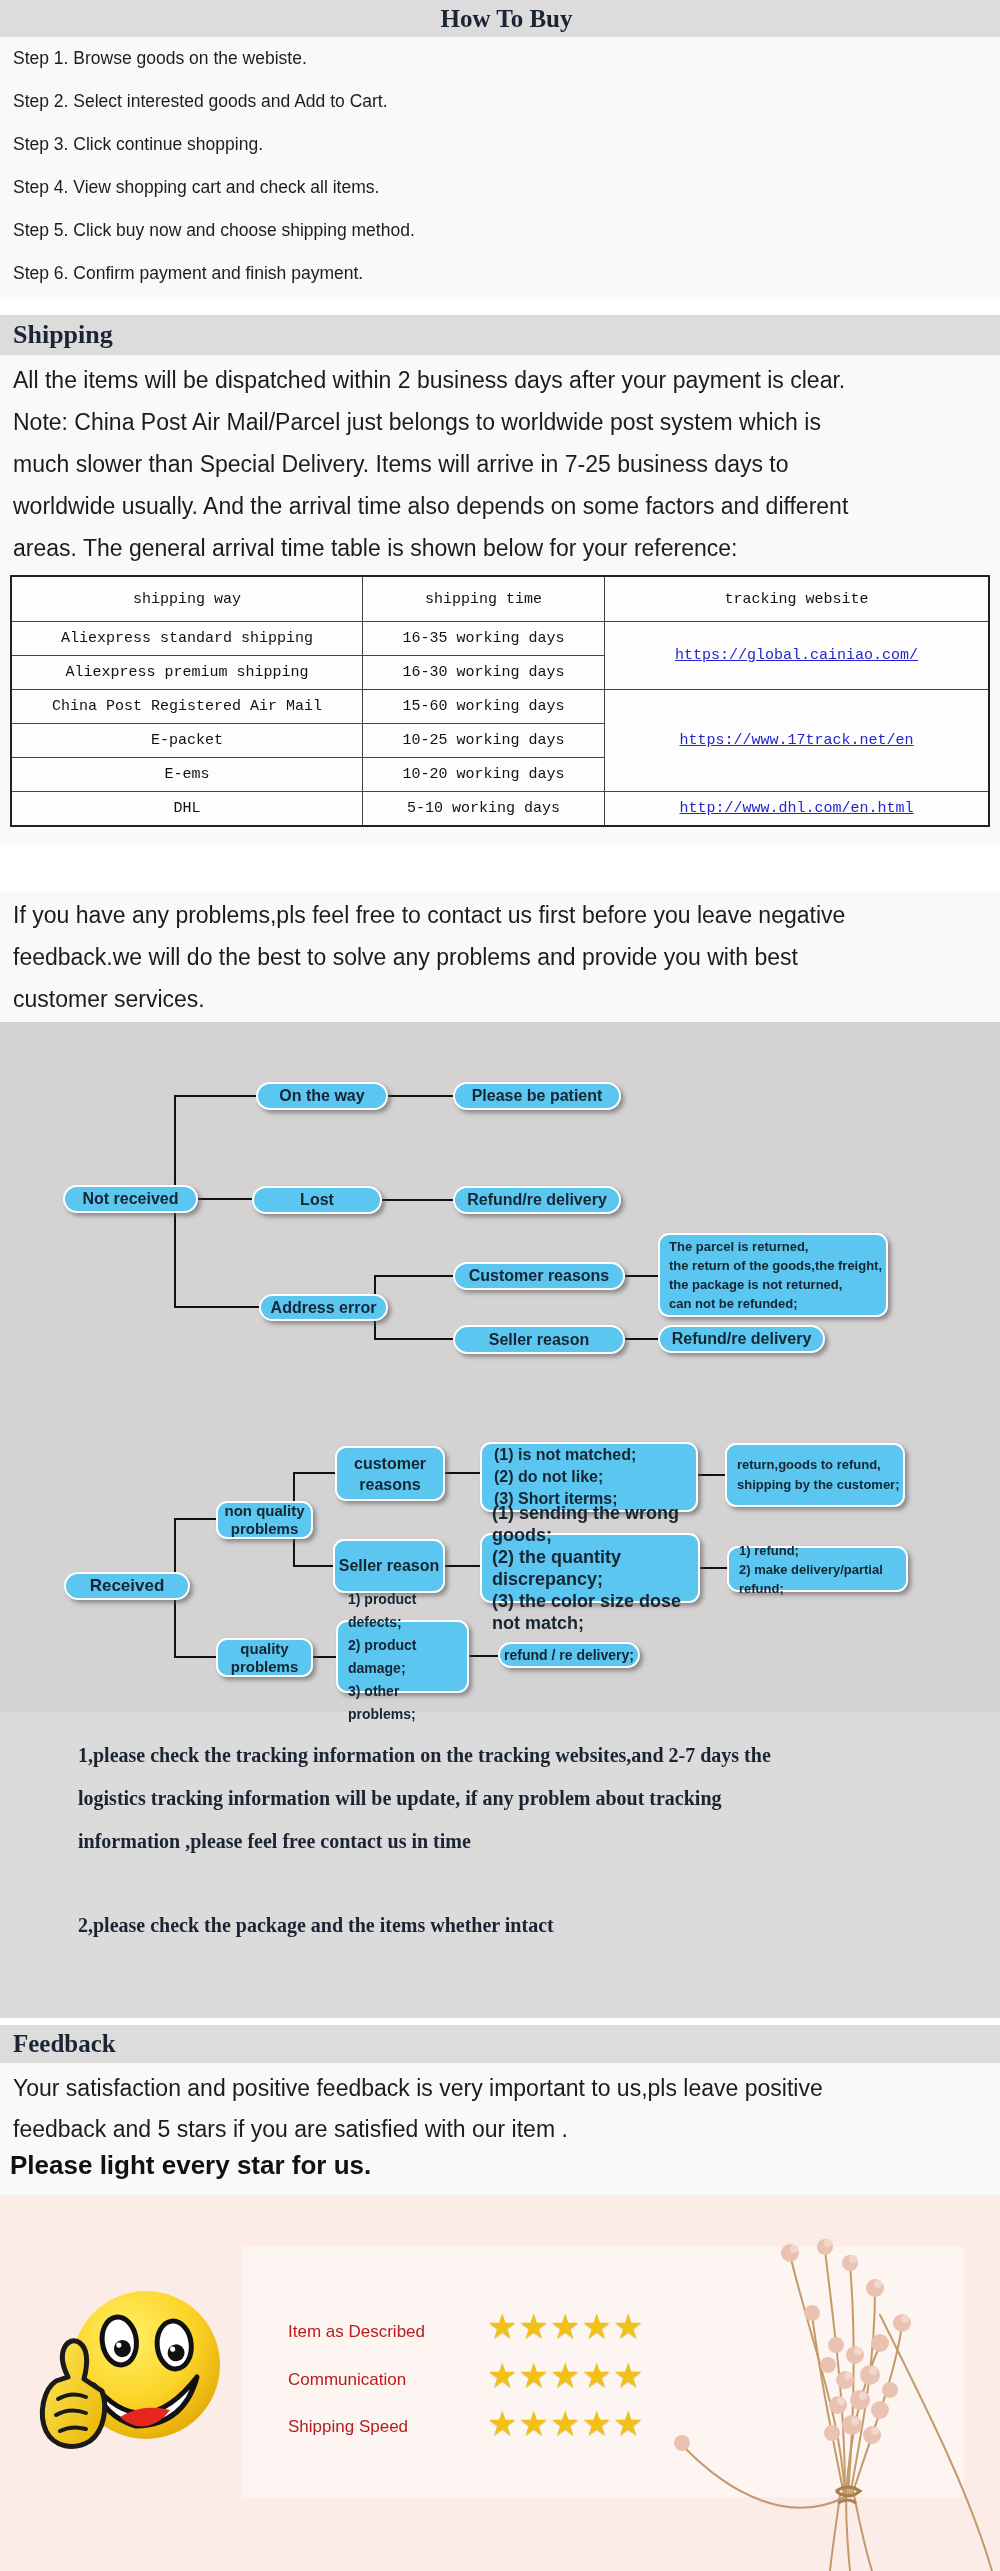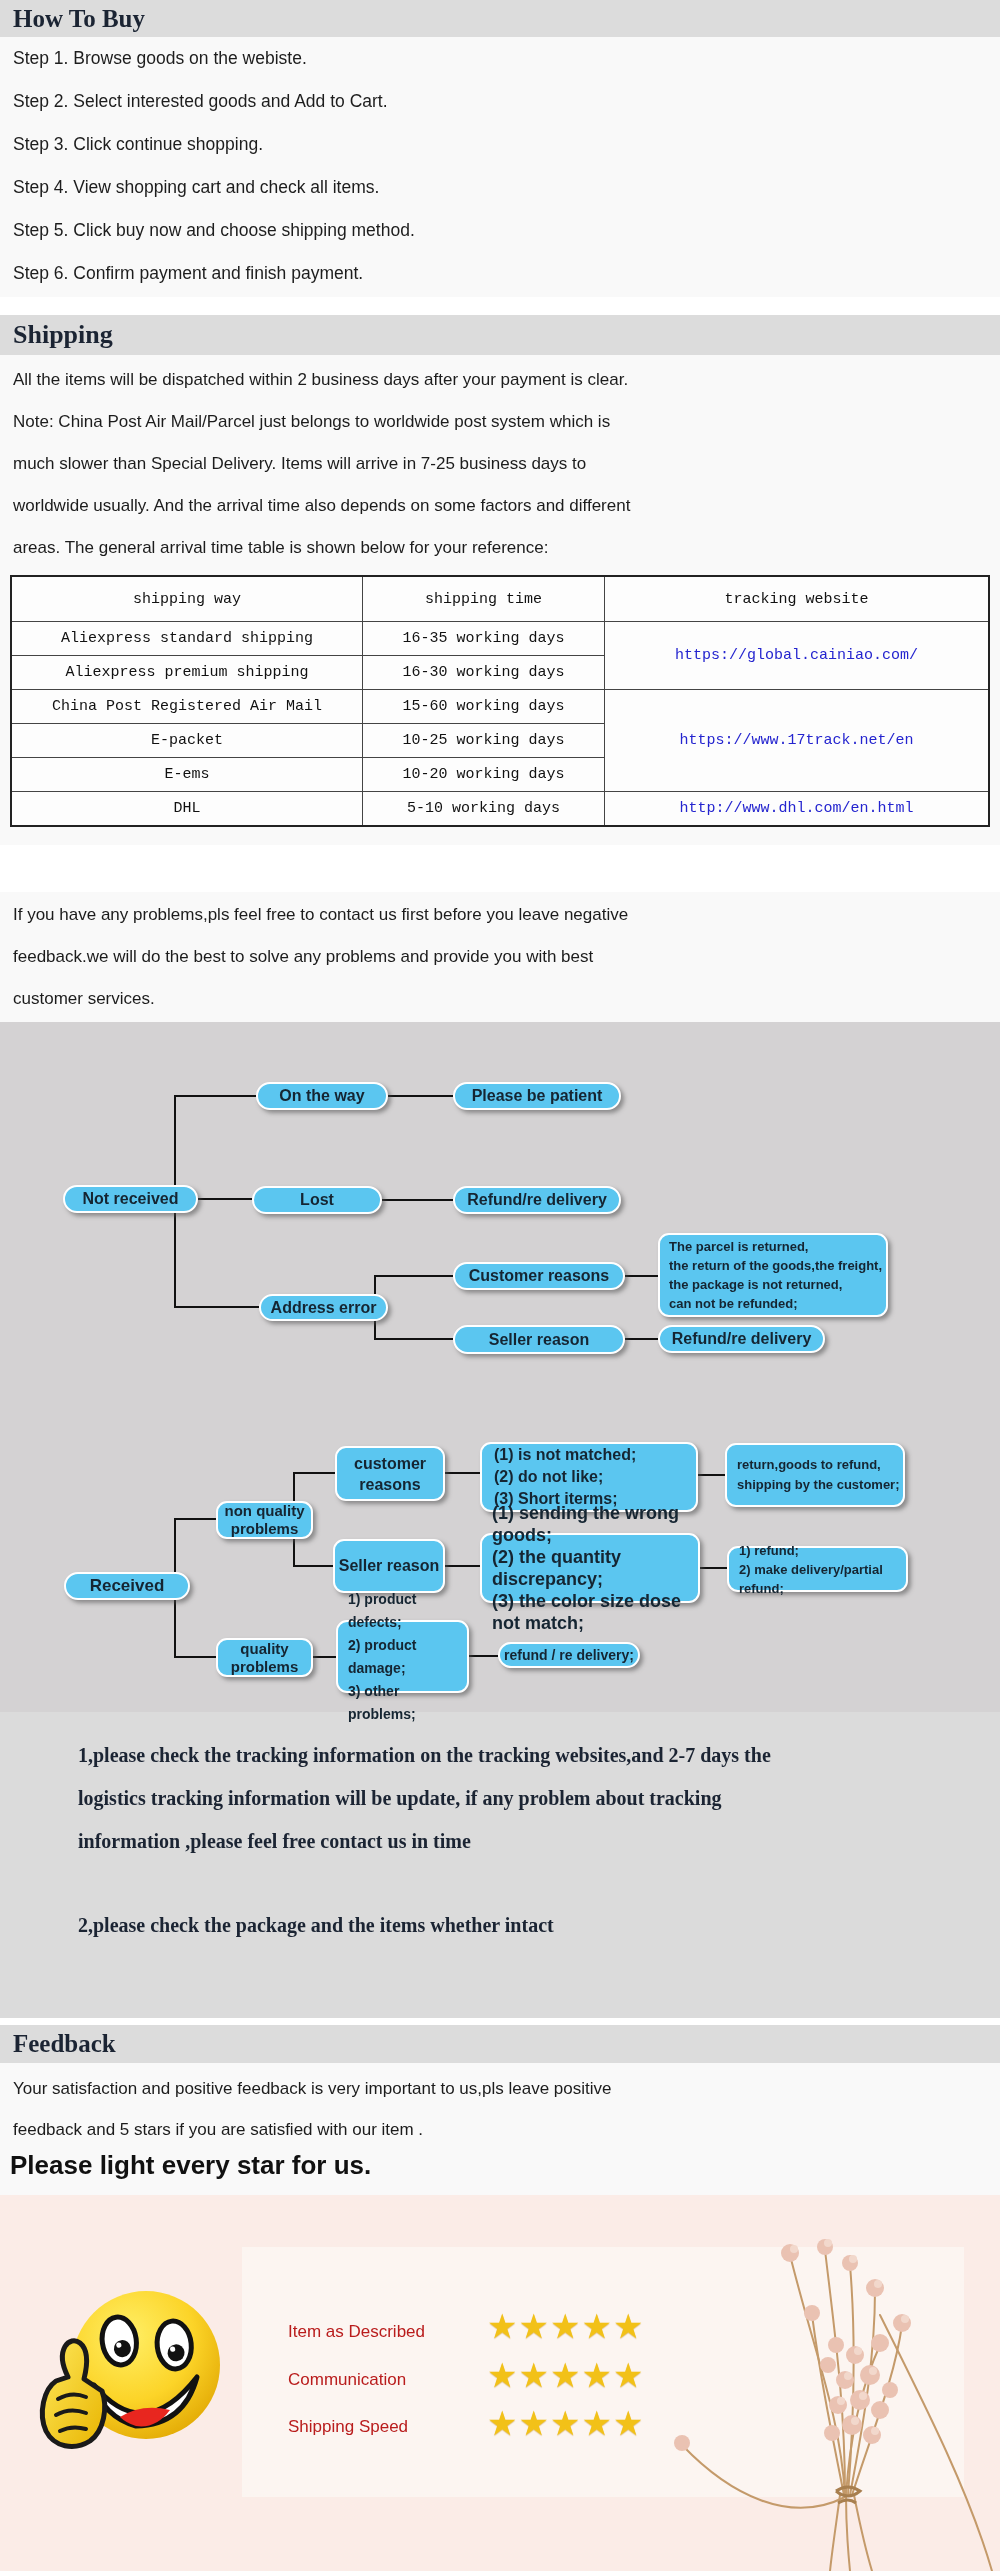--- a/index.html
+++ b/index.html
@@ -4,31 +4,31 @@
 <style>
   html,body{margin:0;padding:0;background:#fff;}
   #page{position:relative;width:1000px;height:2571px;background:#fff;overflow:hidden;
         font-family:"Liberation Sans",sans-serif;color:#1d1d1d;}
   
   .hbar{position:absolute;left:0;width:1000px;background:#dcdcdc;
         font-family:"Liberation Serif",serif;font-weight:bold;color:#1b2433;
         padding-left:13px;box-sizing:border-box;display:flex;align-items:center;}
   
   .sect{position:absolute;left:0;width:1000px;background:#f9f9f9;}
-  .par{white-space:pre-line;font-size:17px;line-height:42px;color:#1c1c1c;padding-left:13px;}
+  .par{white-space:pre-line;font-size:23px;line-height:42px;color:#1c1c1c;padding-left:13px;}
   .steps div{font-size:17.5px;line-height:43px;padding-left:13px;}
   
   table.ship{position:absolute;left:10px;top:220px;border-collapse:collapse;width:980px;
              font-family:"Liberation Mono","DejaVu Sans Mono",monospace;font-size:15px;
              background:#fdfdfd;color:#111;}
   table.ship td,table.ship th{border:1px solid #444;text-align:center;padding:0 4px;}
   table.ship{border:2px solid #222;}
   table.ship tr.hd th{height:44px;font-weight:normal;}
   table.ship tr{height:34px;}
-  table.ship a{color:#2424cf;cursor:pointer;text-align:right;}
+  table.ship a{color:#2424cf;text-decoration:underline;cursor:pointer;text-align:right;}
   
   #flow{position:absolute;left:0;top:1022px;width:1000px;height:996px;background:#d4d2d3;}
   #flow .lower{position:absolute;left:0;top:690px;width:1000px;height:306px;background:#dbdbdb;}
   .fnode{position:absolute;background:#5bc6f0;border:2px solid #fff;box-sizing:border-box;
          box-shadow:3px 3px 4px rgba(80,80,80,.55);color:#152532;font-weight:bold;
          display:flex;align-items:center;justify-content:center;text-align:center;
          white-space:pre-line;}
   .pill{border-radius:15px;font-size:16px;}
   .fbox{border-radius:11px;}
   .fbox.lft{justify-content:flex-start;text-align:left;}
@@ -41,21 +41,21 @@
   .rlabel{position:absolute;left:288px;font-size:17px;color:#b91c1c;line-height:22px;}
   .rstars{position:absolute;left:487px;font-size:34px;line-height:36px;color:#f2c118;
           letter-spacing:1px;text-shadow:0 1px 1px rgba(190,130,0,.45);}
   .fb-high{font-size:26px;font-weight:bold;color:#111;padding-left:10px;}
 </style>
 </head>
 <body>
 
 <div id="page">
 
-  <div class="hbar" style="top:0;height:37px;font-size:25px;">
+  <div class="hbar" style="top:0;height:37px;font-size:25px;justify-content:center;">
     <span>How To Buy</span>
   </div>
   <div class="sect steps" style="top:37px;height:260px;">
     <div>Step 1. Browse goods on the webiste.</div>
     <div>Step 2. Select interested goods and Add to Cart.</div>
     <div>Step 3. Click continue shopping.</div>
     <div>Step 4. View shopping cart and check all items.</div>
     <div>Step 5. Click buy now and choose shipping method.</div>
     <div>Step 6. Confirm payment and finish payment.</div>
   </div>

